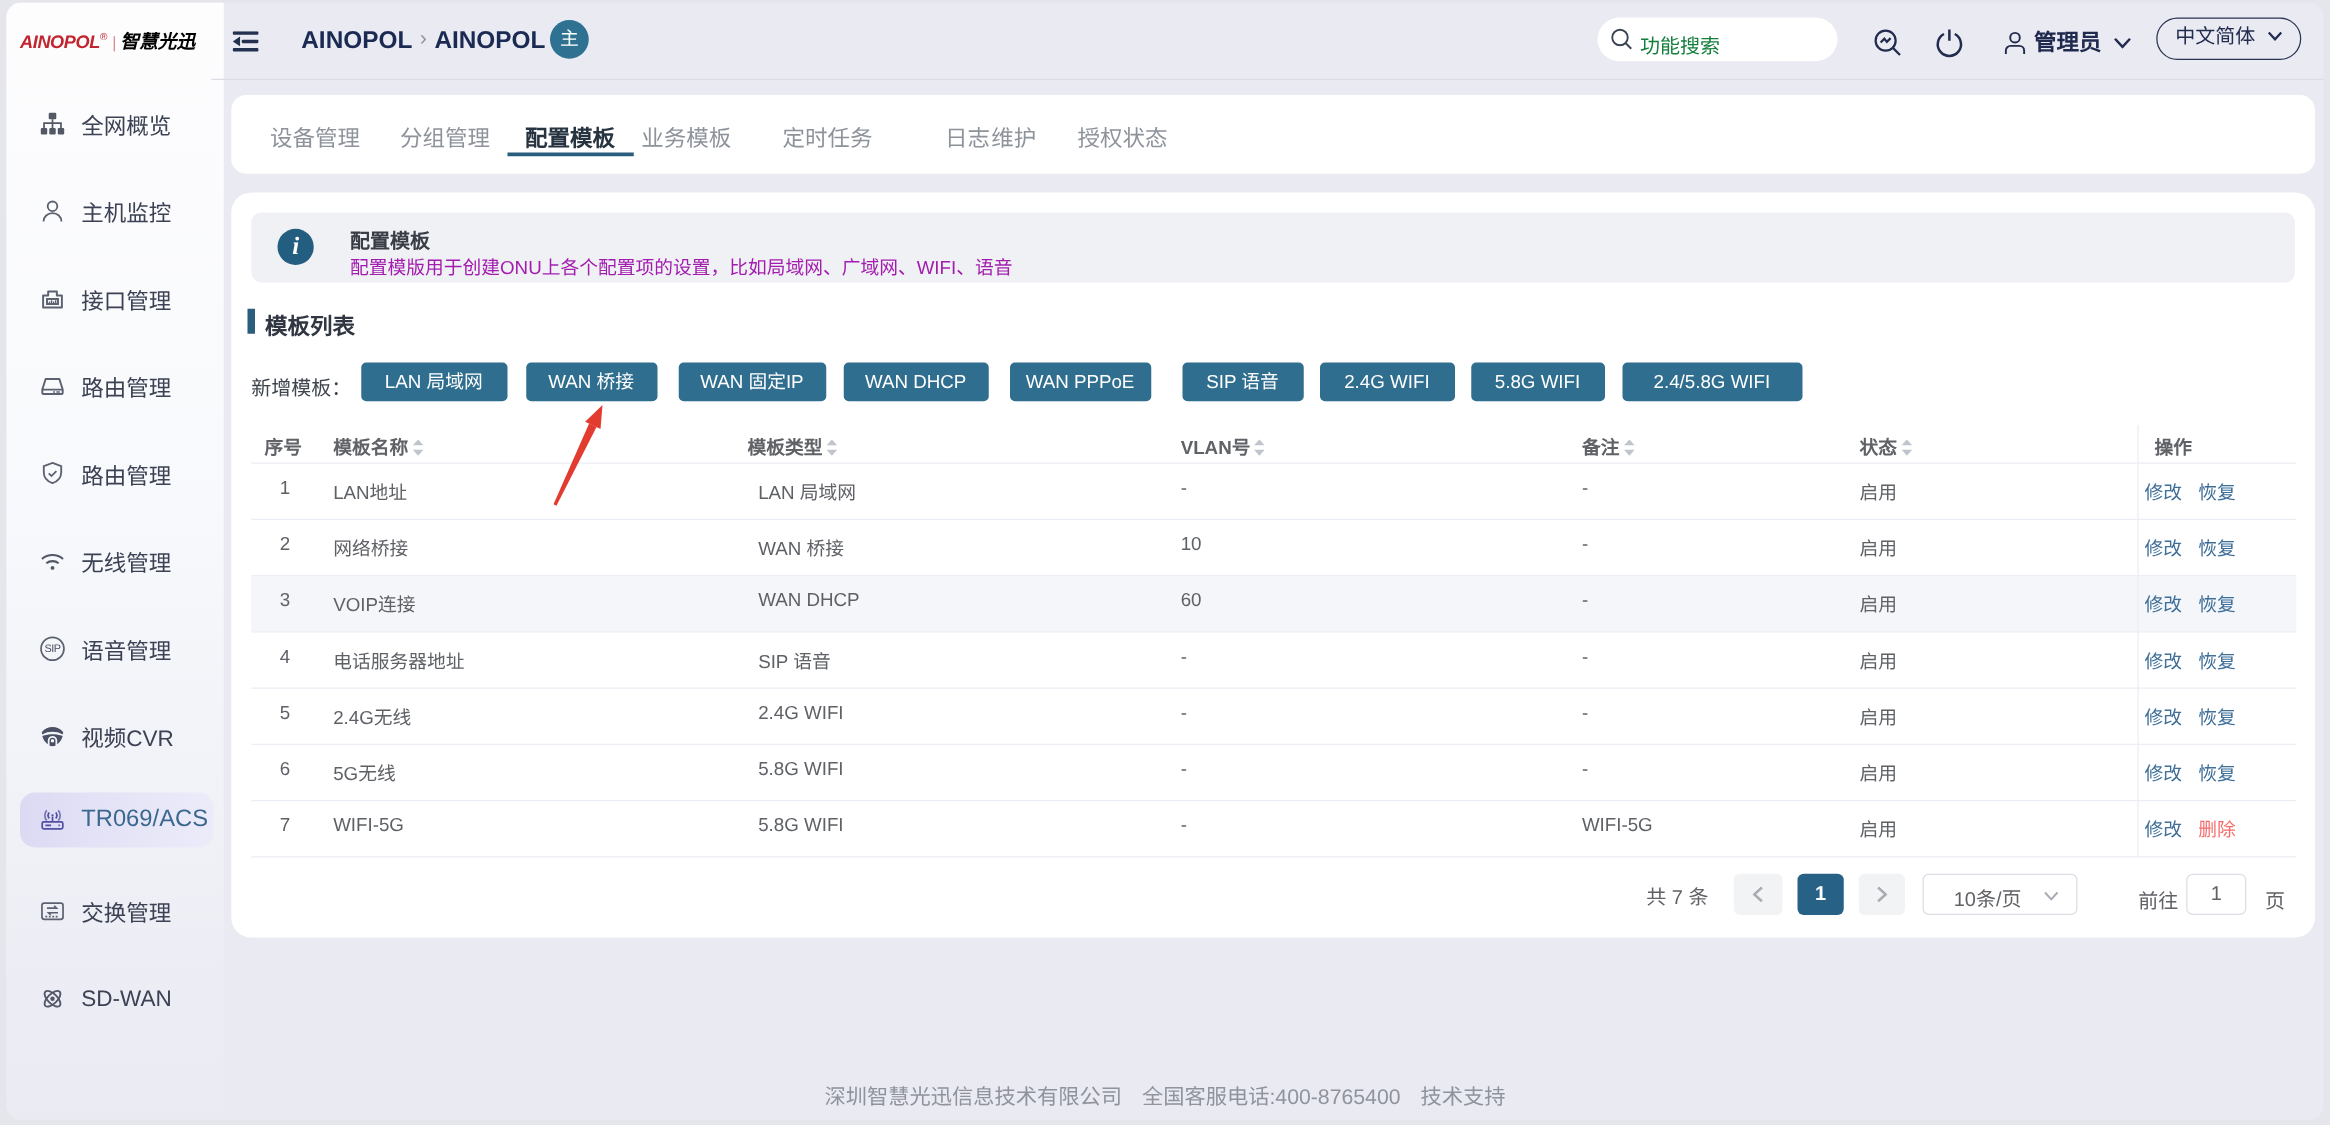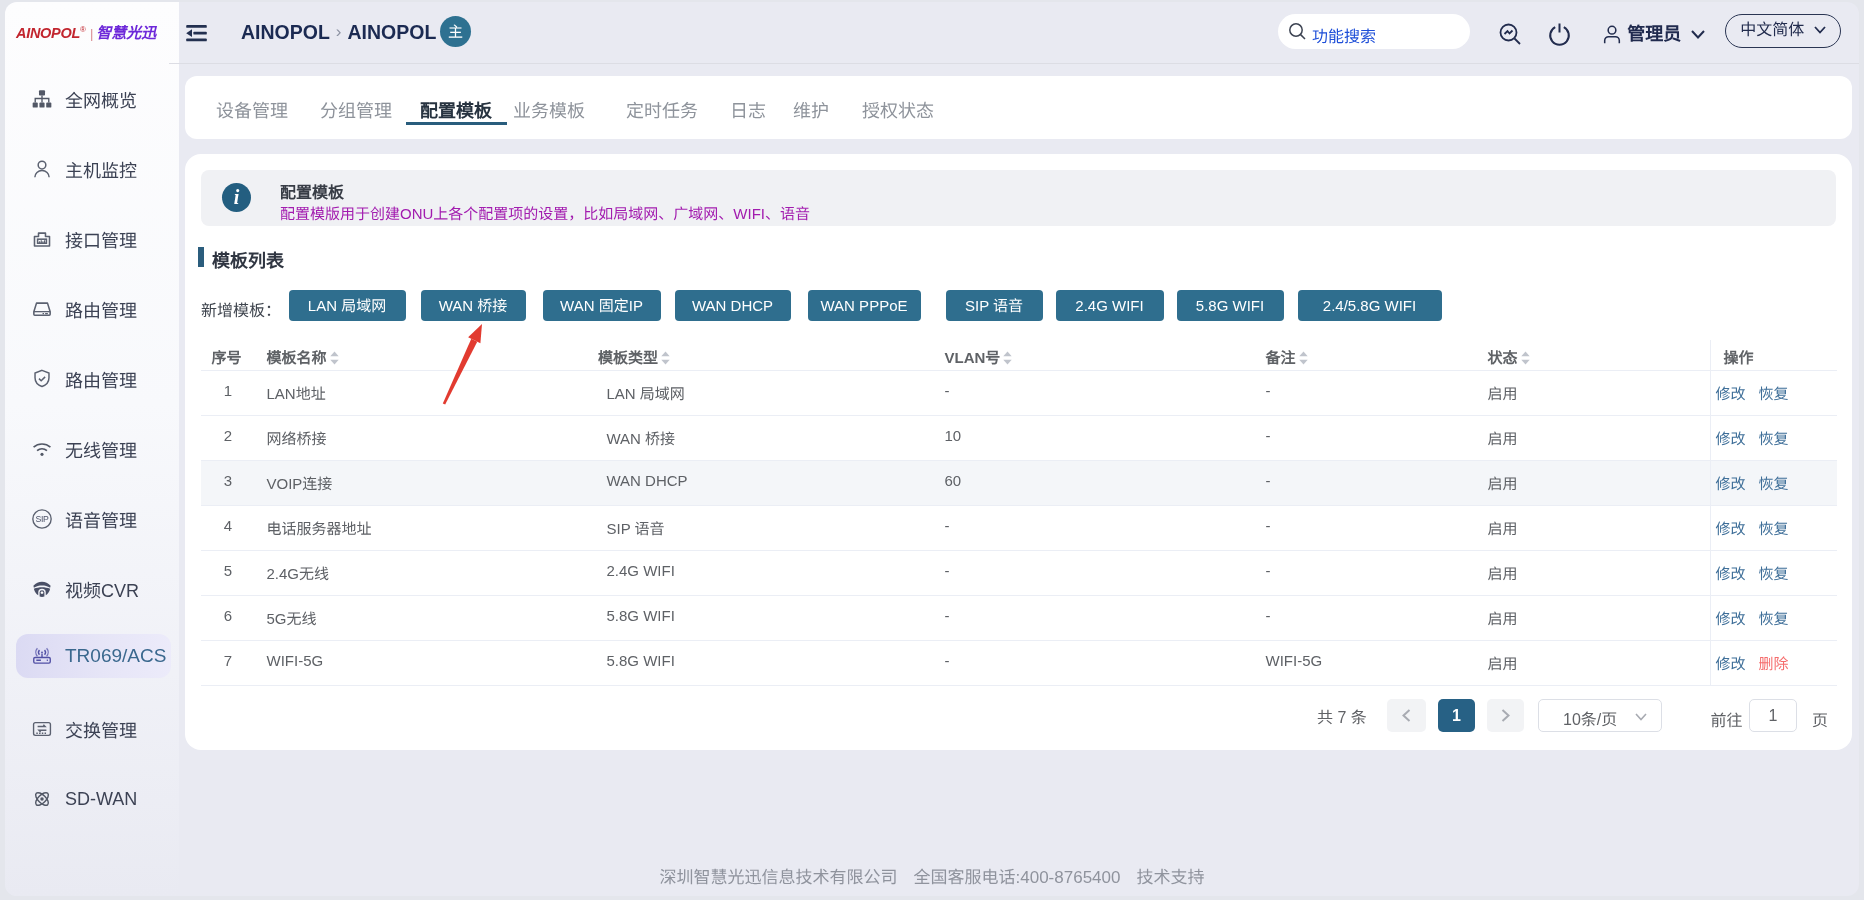--- a/index.html
+++ b/index.html
@@ -7,27 +7,27 @@
 html,body{width:1864px;height:900px;overflow:hidden}
 body{background:#e4e6ec;font-family:"Liberation Sans",sans-serif;position:relative;font-size:15px;color:#606266}
 .app{position:absolute;left:5px;top:2px;width:1854px;height:894px;background:#e9eaf2;border-radius:12px;overflow:hidden}
 .side{position:absolute;left:0;top:0;width:174px;height:100%;background:linear-gradient(180deg,#fdfdfe 0%,#f8f9fc 45%,#f0f1f7 75%,#e9eaf2 100%)}
 .hdrline{position:absolute;left:164px;right:0;top:61px;height:1px;background:#dcdde4}
 
 .logo{position:absolute;left:11px;top:19px;width:160px;height:28px;white-space:nowrap}
 .logo .en{font-style:italic;font-weight:bold;font-size:14.5px;color:#c2252e;letter-spacing:-0.3px}
 .logo .r{font-size:8px;color:#c2252e;vertical-align:super}
 .logo .sep{color:#d98b90;font-size:13px;margin:0 3px 0 4px}
-.logo .cn{font-weight:bold;font-style:italic;font-size:15px;color:#6d28d9;letter-spacing:0}
+.logo .cn{font-weight:bold;font-style:italic;font-size:15px;color:#000000;letter-spacing:0}
 .fold{position:absolute;left:180px;top:22px}
 .crumb{position:absolute;left:236px;top:19px;font-size:19.5px;font-weight:bold;color:#1b2a52;letter-spacing:0;white-space:nowrap}
 .crumb .gt{color:#8d93a3;font-weight:normal;font-size:17px;margin:0 6px;position:relative;top:-2px}
 .badge{position:absolute;left:435px;top:13.5px;width:31px;height:31px;border-radius:50%;background:#2e7191;color:#fff;font-size:15px;text-align:center;line-height:31px}
 .search{position:absolute;left:1273px;top:12px;width:192px;height:35px;background:#fff;border-radius:18px}
-.search .ph{position:absolute;left:34px;top:9px;font-size:16px;color:#1d4ed8}
+.search .ph{position:absolute;left:34px;top:9px;font-size:16px;color:#15803d}
 .hicon{position:absolute;top:20px}
 .admin{position:absolute;left:1598px;top:19px;white-space:nowrap}
 .admin .txt{font-size:18px;font-weight:bold;color:#202a4e;vertical-align:top;line-height:26px;margin-left:1px}
 .lang{position:absolute;left:1720px;top:12px;width:116px;height:34px;border:1.5px solid #2a3553;border-radius:17px;text-align:center;line-height:30px;font-size:16px;color:#222c4e}
 
 .mi{position:absolute;left:0;width:174px;height:44px}
 .mi .ic{position:absolute;left:26px;top:11px}
 .mi .lb{position:absolute;left:60px;top:50%;transform:translateY(-50%);font-size:18px;color:#3c4254;white-space:nowrap}
 .mi.sel{left:11px;width:155px;background:linear-gradient(90deg,#dbdaf3 0%,#e6e5f7 55%,#ecebfa 100%);border-radius:12px}
 .mi.sel .ic{left:15px}
@@ -237,21 +237,21 @@
       </span>
       <span class="lb">SD-WAN</span>
     </div>
 
   <div class="tabcard">
     <div class="tab" style="left:31px">设备管理</div>
     <div class="tab" style="left:135px">分组管理</div>
     <div class="tab on" style="left:235px">配置模板</div>
     <div class="tab" style="left:328px">业务模板</div>
     <div class="tab" style="left:441px">定时任务</div>
-    <div class="tab" style="left:545px">日志</div>
+    <div class="tab" style="left:571px">日志</div>
     <div class="tab" style="left:608px">维护</div>
     <div class="tab" style="left:677px">授权状态</div>
     <div class="tabline"></div>
   </div>
 
   <div class="maincard">
     <div class="banner">
       <div class="binfo">i</div>
       <div class="btitle">配置模板</div>
       <div class="bdesc">配置模版用于创建ONU上各个配置项的设置，比如局域网、广域网、WIFI、语音</div>

